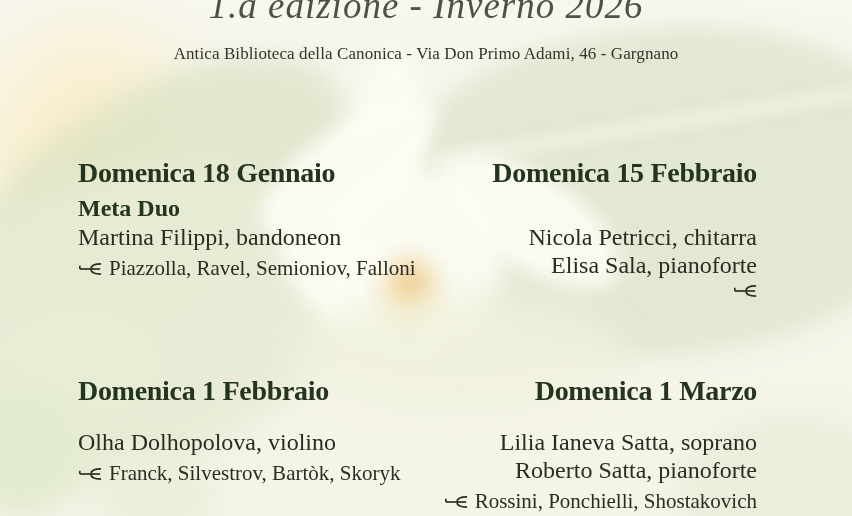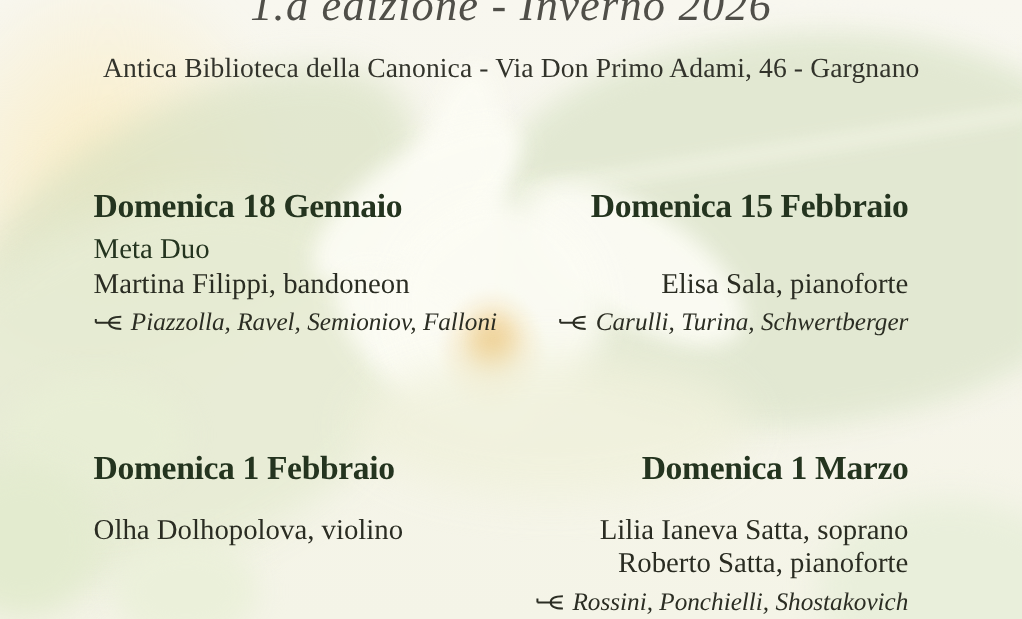--- a/index.html
+++ b/index.html
@@ -41,39 +41,39 @@
   .corner-br { right:-50px; bottom:-50px; width:220px; height:150px; background:#e9efdb;
     border-radius:50%; filter:blur(13px); }
 
   .content { position:absolute; inset:0; z-index:2; }
   .edition {
     position:absolute; top:-14px; left:0; width:100%; text-align:center;
     font-style:italic; font-size:37px; line-height:1.1; color:#504f49; letter-spacing:1px;
   }
   .venue {
     position:absolute; top:44px; left:0; width:100%; text-align:center;
-    font-size:23px; color:#32332b; letter-spacing:0.1px;
+    font-size:17px; color:#32332b; letter-spacing:0.1px;
   }
   .block { position:absolute; }
   .block.left  { left:78px;  text-align:left; }
   .block.right { right:95px; text-align:right; }
   .block.row1 { top:157px; }
   .block.row2 { top:359px; }
   .date {
     font-weight:700; font-size:28px; line-height:1.15; color:#24341f;
     letter-spacing:-0.3px; margin:0 0 4px 0;font-family:Liberation Serif, serif;
   }
   .row2 .date { margin-bottom:21px;margin-top:16px; }
   .ensemble {
-    font-weight:400; font-size:24px; line-height:30px; color:#24341f; min-height:30px; margin:0;
+    font-weight:700; font-size:24px; line-height:30px; color:#24341f; min-height:30px; margin:0;
   }
   .performer { font-size:24px; line-height:28px; color:#2a2c22; margin:0; }
   .program {
     display:flex; align-items:center; gap:7px; margin-top:5px;
-    font-style:italic; font-size:21px; color:#2b2d23;
+    font-size:21px; color:#2b2d23;
   }
   .block.right .program { justify-content:flex-end; }
   .prog-icon { display:inline-flex; align-items:center; }
   .prog-icon svg { display:block; }
 </style>
 </head>
 <body>
 
 <div class="poster">
 
@@ -112,37 +112,48 @@
             <path d="M2 7.5 L2 4"></path>
           </svg>
         </span>
         <span class="prog-text">Piazzolla, Ravel, Semioniov, Falloni</span>
       </div>
     </div>
 
     <div class="block right row1">
       <p class="date">Domenica 15 Febbraio</p>
       <p class="ensemble"></p>
+      <p class="performer">Nicola Petricci, chitarra</p>
       <p class="performer">Elisa Sala, pianoforte</p>
       <div class="program">
         <span class="prog-icon">
           <svg width="24" height="14" viewBox="0 0 26 15" fill="none" stroke="#2b2d23" stroke-width="1.8">
             <path d="M25 2 Q14 2 14 7.5 Q14 13 25 13"></path>
             <path d="M14 7.5 L24 7.5"></path>
             <path d="M14 7.5 L2 7.5"></path>
             <path d="M2 7.5 L2 4"></path>
           </svg>
         </span>
-        <span class="prog-text">Carulli, Turina, Schwertberger</span>
       </div>
     </div>
 
     <div class="block left row2">
       <p class="date">Domenica 1 Febbraio</p>
       <p class="performer">Olha Dolhopolova, violino</p>
+      <div class="program">
+        <span class="prog-icon">
+          <svg width="24" height="14" viewBox="0 0 26 15" fill="none" stroke="#2b2d23" stroke-width="1.8">
+            <path d="M25 2 Q14 2 14 7.5 Q14 13 25 13"></path>
+            <path d="M14 7.5 L24 7.5"></path>
+            <path d="M14 7.5 L2 7.5"></path>
+            <path d="M2 7.5 L2 4"></path>
+          </svg>
+        </span>
+        <span class="prog-text">Franck, Silvestrov, Bartòk, Skoryk</span>
+      </div>
     </div>
 
     <div class="block right row2">
       <p class="date">Domenica 1 Marzo</p>
       <p class="performer">Lilia Ianeva Satta, soprano</p>
       <p class="performer">Roberto Satta, pianoforte</p>
       <div class="program">
         <span class="prog-icon">
           <svg width="24" height="14" viewBox="0 0 26 15" fill="none" stroke="#2b2d23" stroke-width="1.8">
             <path d="M25 2 Q14 2 14 7.5 Q14 13 25 13"></path>

